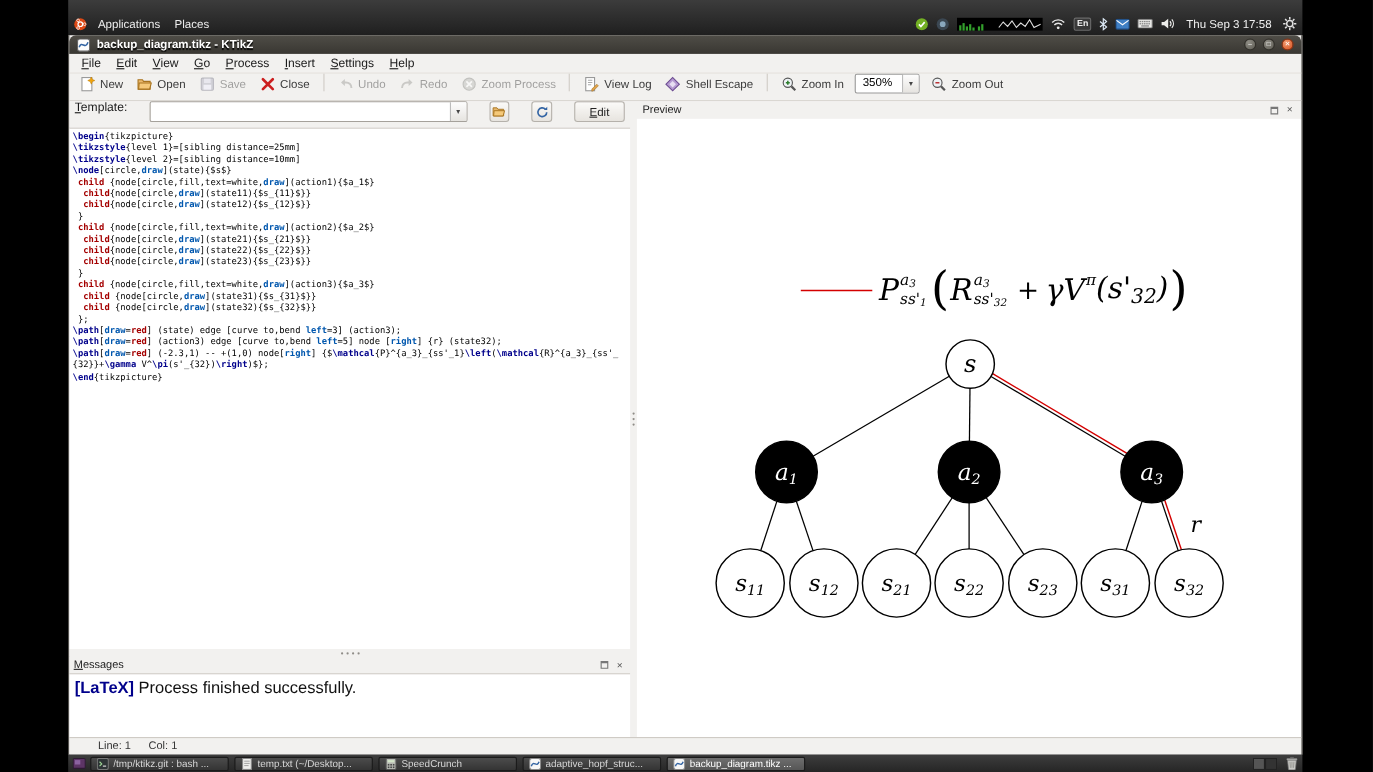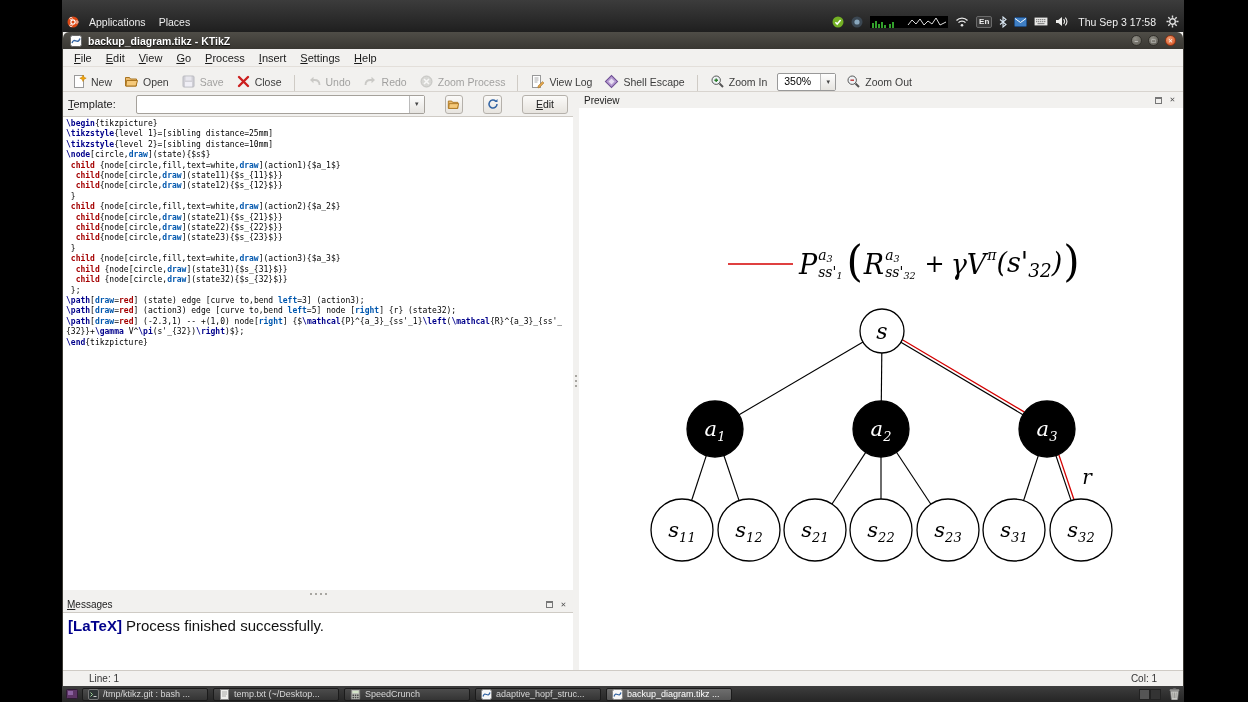--- a/index.html
+++ b/index.html
@@ -15,32 +15,32 @@
 .clock{font-size:10.5px;color:#f0f0f0;padding:0 3px}
 
 #window{flex:1;display:flex;flex-direction:column;background:#f2f1ef;border-left:1px solid #3c3a35;border-right:1px solid #3c3a35;min-height:0}
 #titlebar{height:17px;background:linear-gradient(#4f4d47,#393732);border-radius:6px 6px 0 0;display:flex;align-items:center;padding:0 7px;gap:6px}
 #window-title{color:#fff;font-weight:bold;font-size:10.5px;flex:1;text-shadow:0 1px 1px #000;white-space:nowrap;overflow:hidden}
 .win-btn{width:11px;height:11px;border-radius:50%;display:flex;align-items:center;justify-content:center;font-size:6px;color:#fff;line-height:1}
 .win-btn.minmax{background:radial-gradient(circle at 35% 30%,#908e86,#5c5a52);border:1px solid #32302b}
 .win-btn.close{background:radial-gradient(circle at 35% 30%,#f29a70,#d6511f);border:1px solid #8c3212}
 #menubar{height:18px;background:#f2f1ef;display:flex;align-items:center;padding:0 4px;font-size:11px;color:#1a1a1a;border-bottom:1px solid #e3dfda}
 .menu-item{padding:1px 7px;border-radius:2px;cursor:default}
-#toolbar{height:25px;background:#f2f1ef;display:flex;align-items:flex-end;padding:0 4px;gap:2px;border-bottom:1px solid #d8d4cf}
+#toolbar{height:25px;background:#f2f1ef;display:flex;align-items:flex-start;padding:0 4px;gap:2px;border-bottom:1px solid #d8d4cf}
 .tb-btn{display:flex;align-items:center;gap:4px;padding:2px 5px;border-radius:3px;font-size:10.5px;color:#3c3c3c;white-space:nowrap}
 .tb-btn.disabled{opacity:.45}
 .tb-ico{display:flex;align-items:center}
 .tb-sep{width:1px;height:16px;background:#cfcbc5;margin:0 5px}
 .tb-combo{display:flex;align-items:stretch;height:18px;background:#fff;border:1px solid #999;border-radius:2px;margin:0 3px}
 .tb-combo .val{padding:1px 6px;font-size:10.5px;min-width:42px}
 .combo-arrow{width:15px;border-left:1px solid #bbb;display:flex;align-items:center;justify-content:center;font-size:7px;color:#444;background:linear-gradient(#fdfdfd,#e6e4e0)}
 
 #main{flex:1;display:flex;min-height:0}
 #left-col{width:510px;display:flex;flex-direction:column;min-height:0}
-#template-row{height:24px;display:flex;align-items:center;padding:0 5px;gap:20px;font-size:11px;color:#1a1a1a;background:#f2f1ef}
+#template-row{height:24px;display:flex;align-items:flex-start;padding:0 5px;gap:20px;font-size:11px;color:#1a1a1a;background:#f2f1ef}
 #template-combo{width:330px;height:19px;display:flex;align-items:stretch;background:#fff;border:1px solid #a5a19b;border-radius:2px}
 #template-combo .val{flex:1;padding:2px 5px;font-size:10px;color:#333}
 .icon-btn{width:21px;height:19px;border:1px solid #b5b1ab;border-radius:3px;background:linear-gradient(#fbfaf8,#e7e4df);display:flex;align-items:center;justify-content:center}
 #template-edit-btn{height:19px;padding:0 13px;border:1px solid #b5b1ab;border-radius:3px;background:linear-gradient(#fbfaf8,#e7e4df);font-size:10.5px;display:flex;align-items:center;color:#222}
 #editor{flex:1;background:#fff;border-top:1px solid #cfcbc5;overflow:hidden}
 #code{padding:2px 3px;font-family:"DejaVu Sans Mono",monospace;font-size:8px;line-height:10.4px;white-space:pre-wrap;word-break:break-all;color:#000}
 .t-cmd{color:#00008b;font-weight:bold}
 .t-child{color:#a40000;font-weight:bold}
 .t-kw{color:#0057ae;font-weight:bold}
 #h-splitter{height:7px;background:#f2f1ef;display:flex;align-items:center;justify-content:center;gap:3px}
@@ -60,21 +60,21 @@
 #diagram-svg{position:absolute;left:0;top:0}
 
 #formula{position:absolute;left:220px;top:130px;height:52px;display:flex;align-items:center;font-family:"DejaVu Serif","Liberation Serif",serif;font-size:27px;color:#000;white-space:nowrap}
 .f-it{font-style:italic}
 .f-supsub{display:inline-flex;flex-direction:column;align-items:flex-start;font-size:14px;line-height:1.12;font-style:italic;margin:0 3px 0 1px;transform:translateY(1px)}
 .f-paren{font-size:42px;line-height:.9;transform:translateY(-2px);margin:0 1px}
 .f-sup{font-size:14px;font-style:italic;transform:translateY(-9px);margin-left:1px}
 .f-plus{margin:0 6px;font-size:24px}
 .f-dsub{font-size:68%;vertical-align:-22%}
 
-#statusbar{height:16px;background:#f2f1ef;border-top:1px solid #cfcbc5;display:flex;align-items:center;justify-content:space-between;gap:16px;padding:0 26px;font-size:10px;color:#333}
+#statusbar{height:16px;background:#f2f1ef;border-top:1px solid #cfcbc5;display:flex;align-items:center;justify-content:flex-start;gap:16px;padding:0 26px;font-size:10px;color:#333}
 
 #taskbar{height:16px;background:linear-gradient(#3e3e3e,#252525);display:flex;align-items:center;padding:0 4px;gap:4px}
 #taskbar-items{display:flex;align-items:flex-end;gap:5px}
 .task-btn{display:flex;align-items:center;gap:4px;height:13px;padding:0 5px;background:linear-gradient(#4c4c4c,#343434);border:1px solid #1b1b1b;border-radius:2px;font-size:9px;color:#d6d6d6;width:126px;overflow:hidden;white-space:nowrap}
 .task-btn.active{background:linear-gradient(#6e6e6e,#565656);color:#fff}
 .task-ico{display:flex;align-items:center;flex:none}
 .task-lab{overflow:hidden;text-overflow:clip}
 #taskbar-right{margin-left:auto;display:flex;align-items:center;gap:8px}
 u{text-decoration:underline}
 </style>

